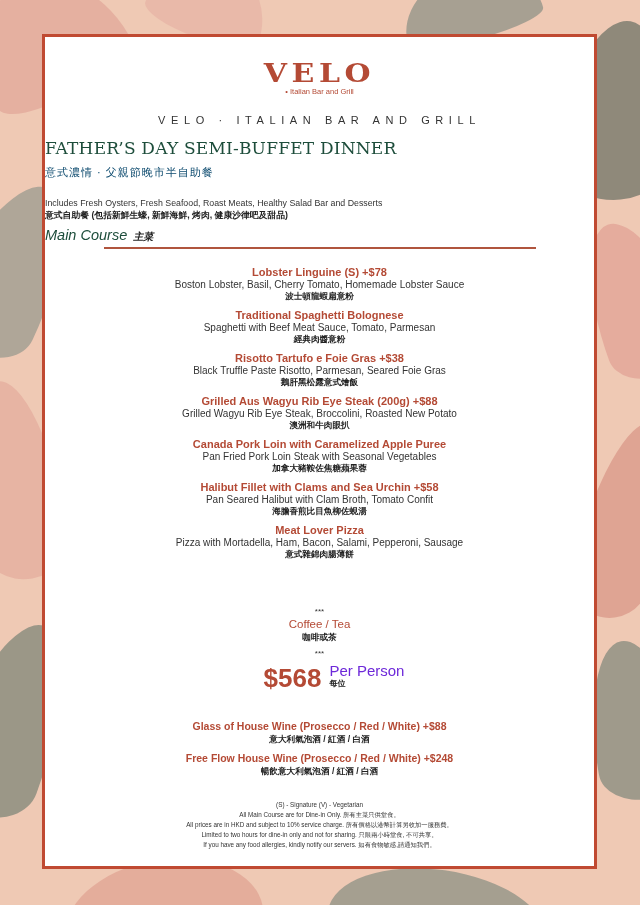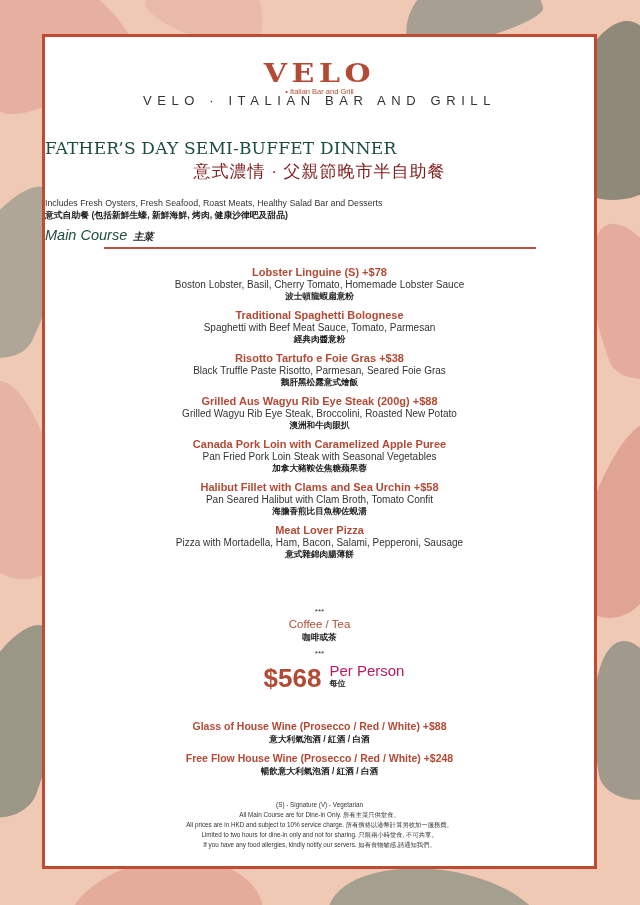--- a/index.html
+++ b/index.html
@@ -10,40 +10,40 @@
   }
   .bg { position:absolute; inset:0; overflow:hidden; }
   .leaf { position:absolute; border-radius:50% 50% 50% 50% / 80% 80% 20% 20%; opacity:.75; }
   .frame {
     position:absolute; left:42px; top:34px; width:549px; height:829px;
     background:#ffffff; border:3px solid #c04a32;
   }
   .logo { position:absolute; top:24px; left:0; right:0; text-align:center; }
   .logo-mark { font-family:"DejaVu Serif", serif; font-weight:bold; font-size:26px; letter-spacing:4px; color:#b44a35; line-height:24px; transform:scaleX(1.15); display:inline-block; }
   .logo-sub { font-size:7.5px; color:#b44a35; margin-top:1px; line-height:9px; }
-  .logo-tag { font-size:13px; letter-spacing:5.6px; color:#333; margin-top:0; line-height:9px; }
+  .logo-tag { font-size:11px; letter-spacing:5.6px; color:#333; margin-top:20px; line-height:9px; }
   .title { position:absolute; top:97px; left:0; right:0; font-family:"DejaVu Serif", serif; font-size:17px; color:#1d4d3b; letter-spacing:0.2px; line-height:28px; }
-  .title-zh { position:absolute; top:126px; left:0; right:0; font-size:17px; color:#7f1d1d; line-height:18px; letter-spacing:1px;text-align:center; }
+  .title-zh { position:absolute; top:126px; left:0; right:0; font-size:11px; color:#0c4a6e; line-height:18px; letter-spacing:1px; }
   .incl { position:absolute; top:161px; left:0; right:0; font-size:8.8px; color:#333; line-height:11px; }
   .incl-zh { position:absolute; top:173px; left:0; right:0; font-size:8.8px; color:#222; line-height:11px; font-weight:bold; }
   .section { position:absolute; top:189px; left:0; right:0; font-size:14.5px; color:#1d4d3b; line-height:18px;font-style:italic; }
   .section .zh { font-size:10px; color:#222; margin-left:6px; font-weight:bold; }
   .divider { position:absolute; top:210px; left:59px; width:432px; height:2px; background:#b0553e; }
   .items { position:absolute; top:228px; left:0; right:0; }
   .item { text-align:center; margin-bottom:6px; }
   .item-name { font-size:11px; font-weight:bold; color:#b44a35; line-height:14px; }
   .item-desc { font-size:10px; color:#333; line-height:11px; }
   .item-zh { font-size:8.6px; color:#222; font-weight:bold; line-height:12px; }
   .stars { font-size:8px; color:#333; line-height:10px; }
   .coffee { position:absolute; top:570px; left:0; right:0; text-align:center; }
   .price { position:absolute; top:626px; left:0; right:0; text-align:center;padding-left:29px; }
   .price-wrap { display:inline-flex; align-items:flex-start; }
   .price-amt { font-size:26px; font-weight:bold; color:#b44a35; line-height:30px; }
   .price-unit { text-align:left; margin-left:8px; }
-  .price-unit .en { font-size:15px; color:#be185d; line-height:16px; }
+  .price-unit .en { font-size:15px; color:#6d28d9; line-height:16px; }
   .price-unit .zh { font-size:8px; color:#222; font-weight:bold; line-height:10px; }
   .wines { position:absolute; top:682px; left:0; right:0; text-align:center; }
   .notes { position:absolute; top:763px; left:0; right:0; text-align:center; font-size:6.3px; color:#333; line-height:10px; }
 </style>
 </head>
 <body>
 
 <div class="bg">
   <div class="leaf" style="left:-30px;top:-20px;width:150px;height:120px;background:#e2a79a;transform:rotate(-30deg);"></div>
   <div class="leaf" style="left:150px;top:-40px;width:120px;height:80px;background:#e7b3a5;transform:rotate(20deg);"></div>

